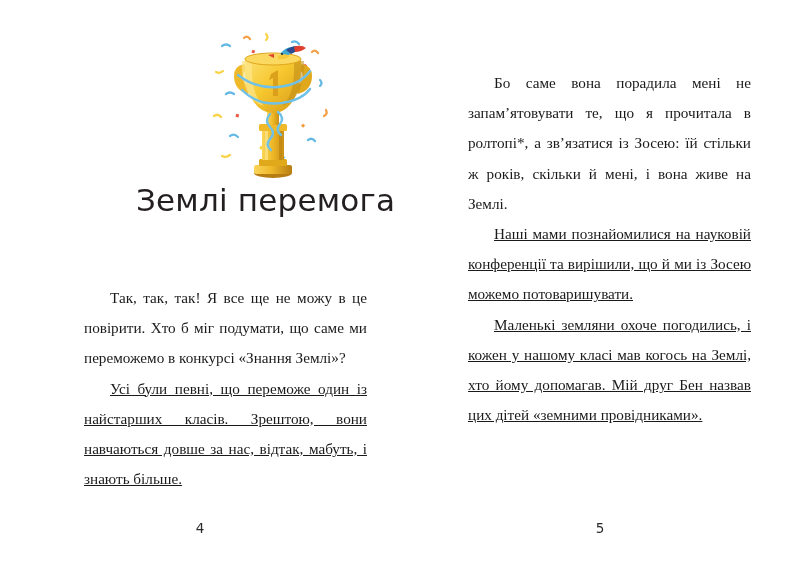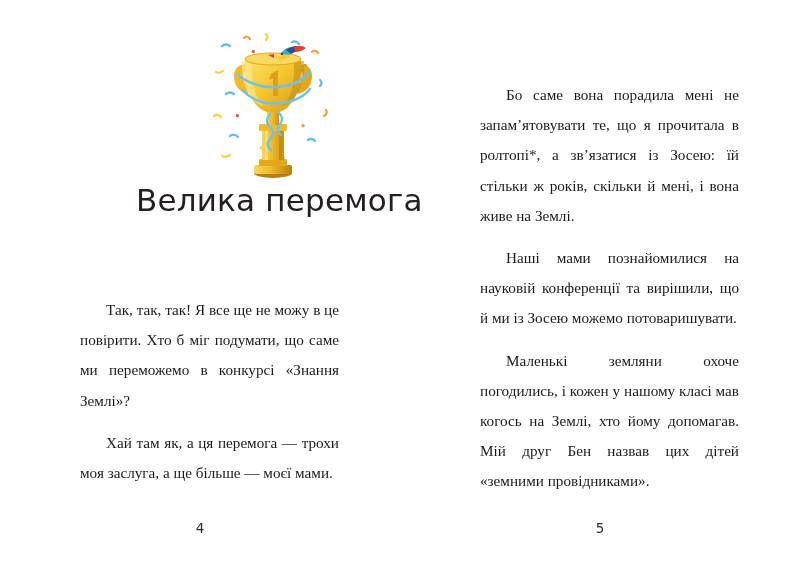--- a/index.html
+++ b/index.html
@@ -46,31 +46,31 @@
     font-weight: 400;
     font-size: 31px;
     line-height: 38px;
     letter-spacing: 0.2px;
     color: #231f20;
     white-space: nowrap;
   }
 
   
   .body-text {
-    margin: 12px;
+    margin: 0;
     font-size: 15.2px;
     line-height: 30.2px;
     text-align: justify;
     text-indent: 26px;
     -webkit-hyphens: manual;
     hyphens: manual;
   }
-  .body-text + .body-text { margin-top: 0; }
+  .body-text + .body-text { margin-top: 0; text-decoration: underline; }
 
-  #left-body  { position: absolute; left: 0; top: 283px; width: 283px; }
+  #left-body  { position: absolute; left: 16px; top: 283px; width: 283px; }
   #right-body { position: absolute; left: 0; top: 68px;  width: 283px; }
 
   
   .folio {
     position: absolute;
     top: 519px;
     width: 60px;
     text-align: center;
     font-size: 13.5px;
     line-height: 18px;
@@ -163,25 +163,25 @@
           <path d="M72 26 q6 -8 14 -7 q-2 5 -5 8 z" fill="#3FA9D4"></path>
           <path d="M78 22 q8 -6 16 -3 q-5 5 -11 7 z" fill="#2C4C8F"></path>
           <path d="M86 19 q7 -3 12 1 q-5 4 -11 4 z" fill="#E0402E"></path>
           <path d="M70 28 q7 -3 12 0 q-5 4 -12 3 z" fill="#F5C93A"></path>
           <path d="M66 30 l-6 -3 l6 -1 z" fill="#E0402E"></path>
           <circle cx="74" cy="26" r="1.1" fill="#23303f"></circle>
         </g>
       </svg>
     </div>
 
-    <h1 id="chapter-title">Велика перемога</h1>
+    <h1 id="chapter-title">Землі перемога</h1>
 
     <div id="left-body">
       <p class="body-text">Так, так, так! Я все ще не можу в це повірити. Хто б міг подумати, що саме ми переможемо в конкурсі «Знання Землі»?</p>
-      <p class="body-text">Хай там як, а ця перемога — трохи моя заслуга, а ще більше — моєї мами.</p>
+      <p class="body-text">Усі були певні, що переможе один із найстарших класів. Зрештою, вони навчаються довше за нас, відтак, мабуть, і знають більше.</p>
     </div>
   </div>
 
   <div class="col" id="right-col">
     <div id="right-body">
       <p class="body-text">Бо саме вона порадила мені не запам’ятовувати те, що я прочитала в ролтопі*, а зв’язатися із Зосею: їй стільки ж років, скільки й мені, і вона живе на Землі.</p>
       <p class="body-text">Наші мами познайомилися на науковій конференції та вирішили, що й ми із Зосею можемо потоваришувати.</p>
       <p class="body-text">Маленькі земляни охоче погодились, і кожен у нашому класі мав когось на Землі, хто йому допомагав. Мій друг Бен назвав цих дітей «земними провідниками».</p>
     </div>
   </div>

